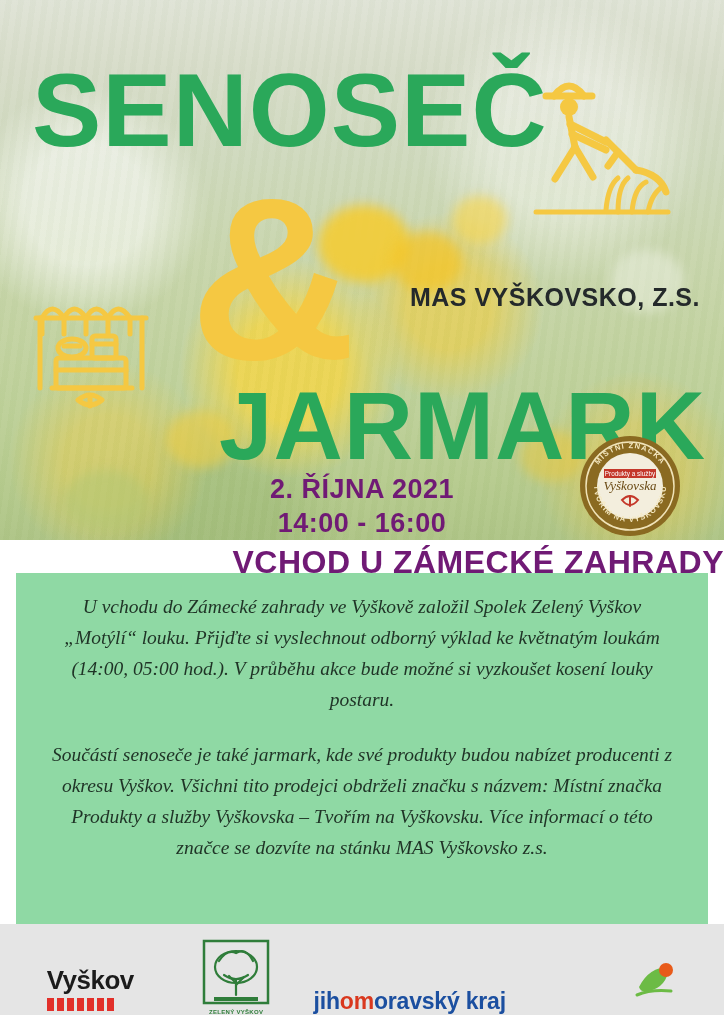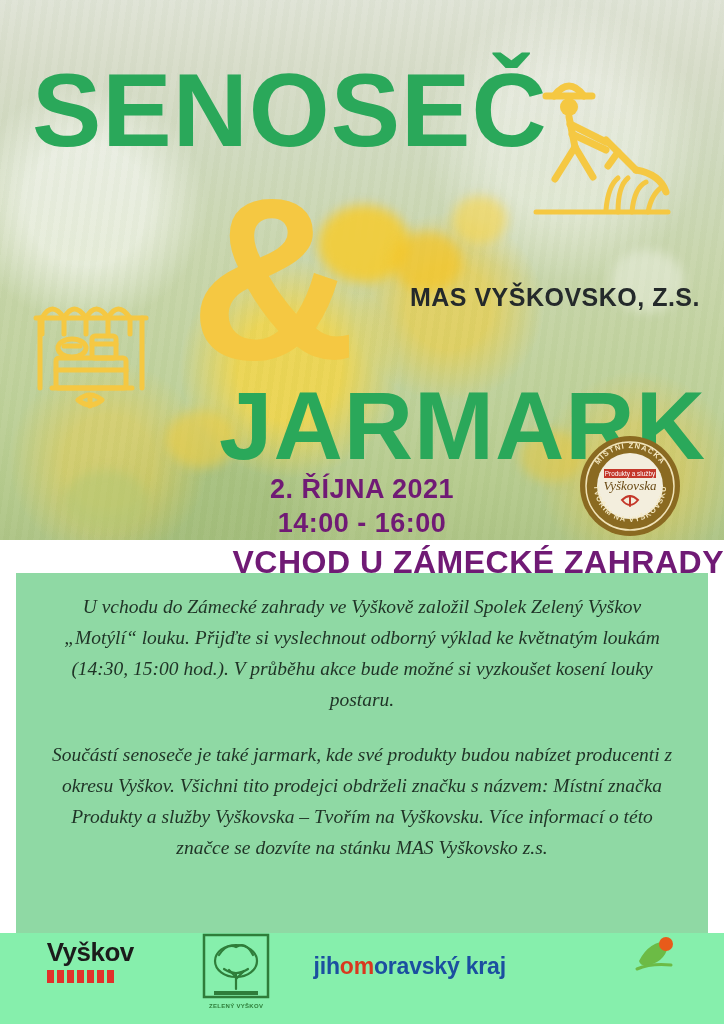--- a/index.html
+++ b/index.html
@@ -191,25 +191,25 @@
     top: 434px;
     width: 104px;
     height: 104px;
   }
 
   
   .footer {
     position: absolute;
     left: 0;
     right: 0;
-    bottom: 0;
+    bottom: 9px;
     height: 91px;
-    background: #86efac;
+    background: #e5e5e5;
     display: flex;
-    align-items: flex-start;
+    align-items: flex-end;
     justify-content: space-around;
     padding: 0 26px;
     box-sizing: border-box;
   }
   .logo { display: flex; align-items: center; }
 
   .logo-vyskov { position: relative; width: 112px; height: 54px; }
   .logo-vyskov .name {
     font-size: 26px;
     font-weight: bold;
@@ -366,21 +366,21 @@
       <rect x="26" y="35" width="52" height="9" fill="#c4382a"></rect>
       <text x="52" y="42" font-size="6.4" fill="#ffffff" text-anchor="middle" font-family="'Liberation Sans',sans-serif">Produkty a služby</text>
       <text x="52" y="56" font-size="13" fill="#6a4a14" text-anchor="middle" font-style="italic" font-family="'Liberation Serif',serif">Vyškovska</text>
       <g fill="none" stroke="#c4382a" stroke-width="2" stroke-linecap="round">
         <path d="M44 66 q8 -8 16 0 q-8 10 -16 0 z"></path>
         <path d="M52 62 v10"></path>
       </g>
     </svg>
 
     <div class="panel">
-      <p>U vchodu do Zámecké zahrady ve Vyškově založil Spolek Zelený Vyškov „Motýlí“ louku.  Přijďte si vyslechnout odborný výklad ke květnatým loukám (14:30, 15:00 hod.). V průběhu akce bude možné si vyzkoušet kosení louky postaru.</p>
+      <p>U vchodu do Zámecké zahrady ve Vyškově založil Spolek Zelený Vyškov „Motýlí“ louku.  Přijďte si vyslechnout odborný výklad ke květnatým loukám (14:00, 05:00 hod.). V průběhu akce bude možné si vyzkoušet kosení louky postaru.</p>
       <p>Součástí senoseče je také jarmark, kde své produkty budou nabízet producenti z okresu Vyškov. Všichni tito prodejci obdrželi značku s názvem: Místní značka Produkty a služby Vyškovska – Tvořím na Vyškovsku. Více informací o této značce se dozvíte na stánku MAS Vyškovsko z.s.</p>
     </div>
 
     <div class="footer">
 
       <div class="logo logo-vyskov">
         <div>
           <div class="name">Vyškov</div>
           <div class="stripes">
             <i></i>

